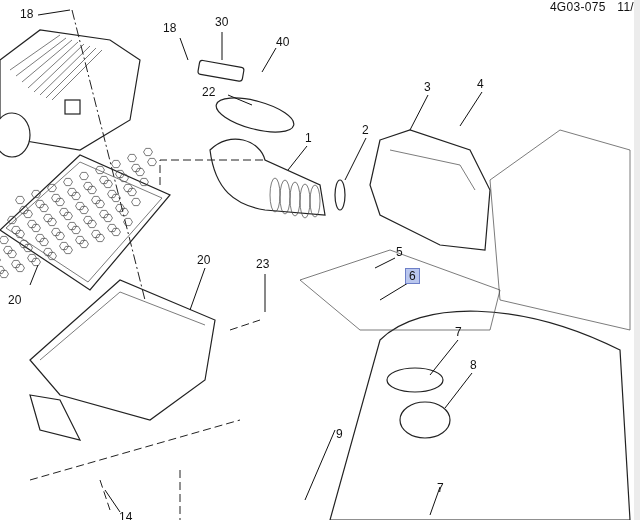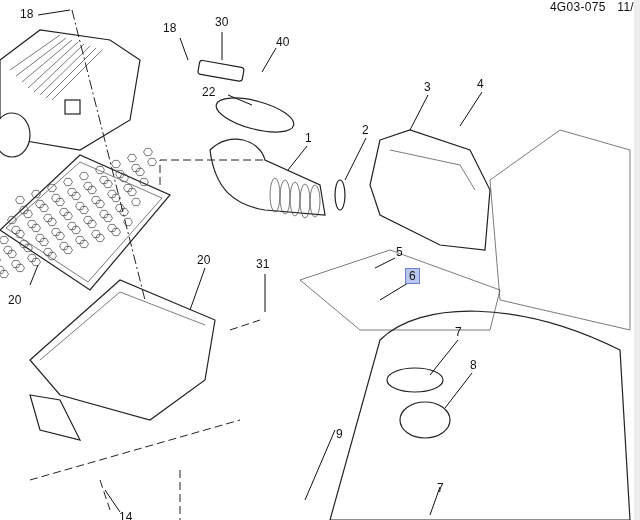--- a/index.html
+++ b/index.html
@@ -209,13 +209,13 @@
 <div class="callout" style="left:477px;top:78px">4</div>
 <div class="callout" style="left:396px;top:246px">5</div>
 <div class="callout highlight" style="left:405px;top:268px">6</div>
 <div class="callout" style="left:455px;top:326px">7</div>
 <div class="callout" style="left:470px;top:359px">8</div>
 <div class="callout" style="left:336px;top:428px">9</div>
 <div class="callout" style="left:437px;top:482px">7</div>
 <div class="callout" style="left:119px;top:511px">14</div>
 <div class="callout" style="left:197px;top:254px">20</div>
 <div class="callout" style="left:8px;top:294px">20</div>
-<div class="callout" style="left:256px;top:258px" id="c23">31</div>
+<div class="callout" style="left:256px;top:258px" id="c23">23</div>
 
 </body></html>

